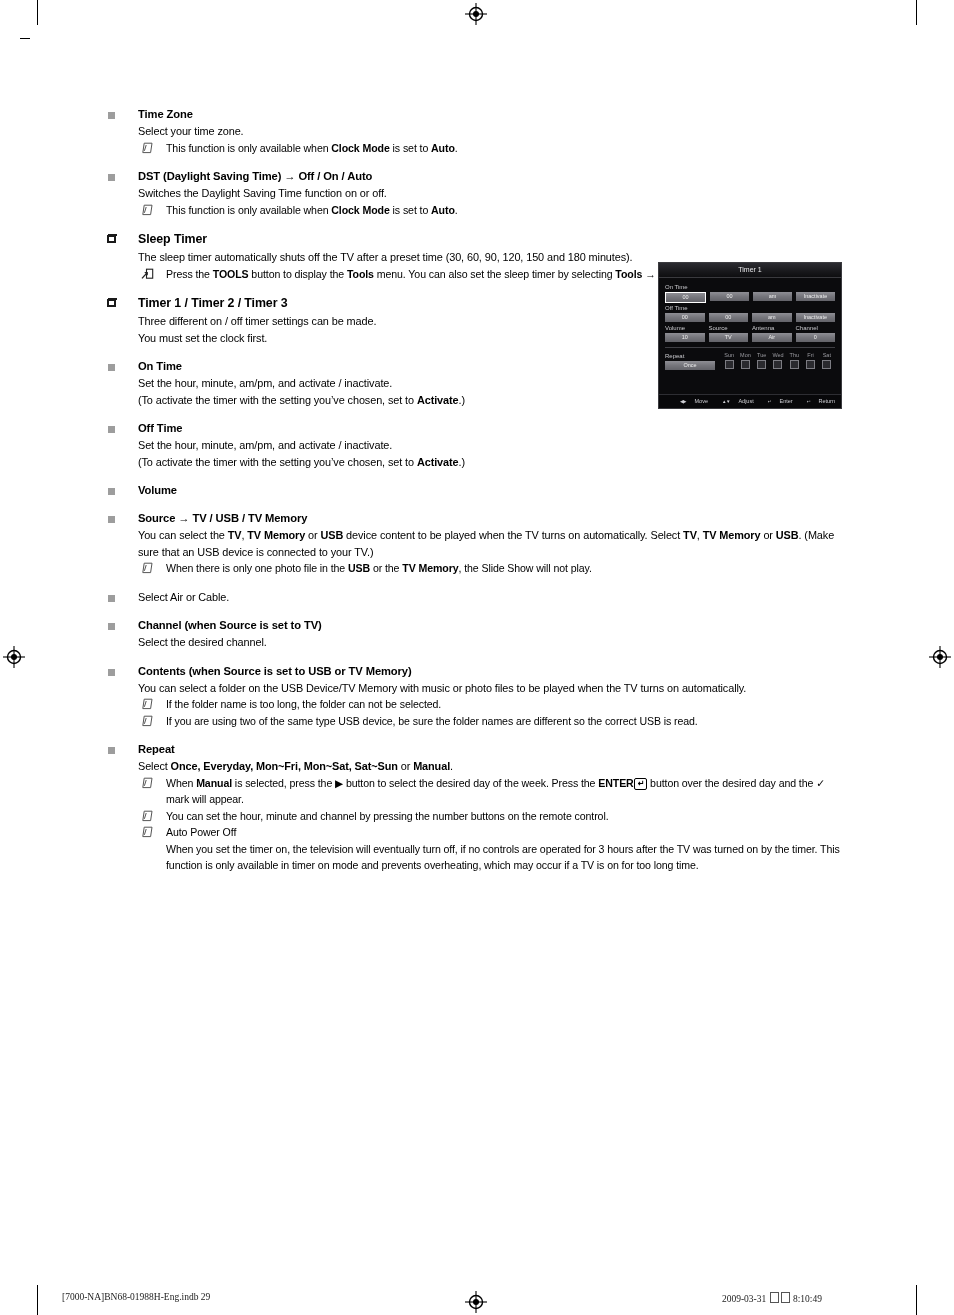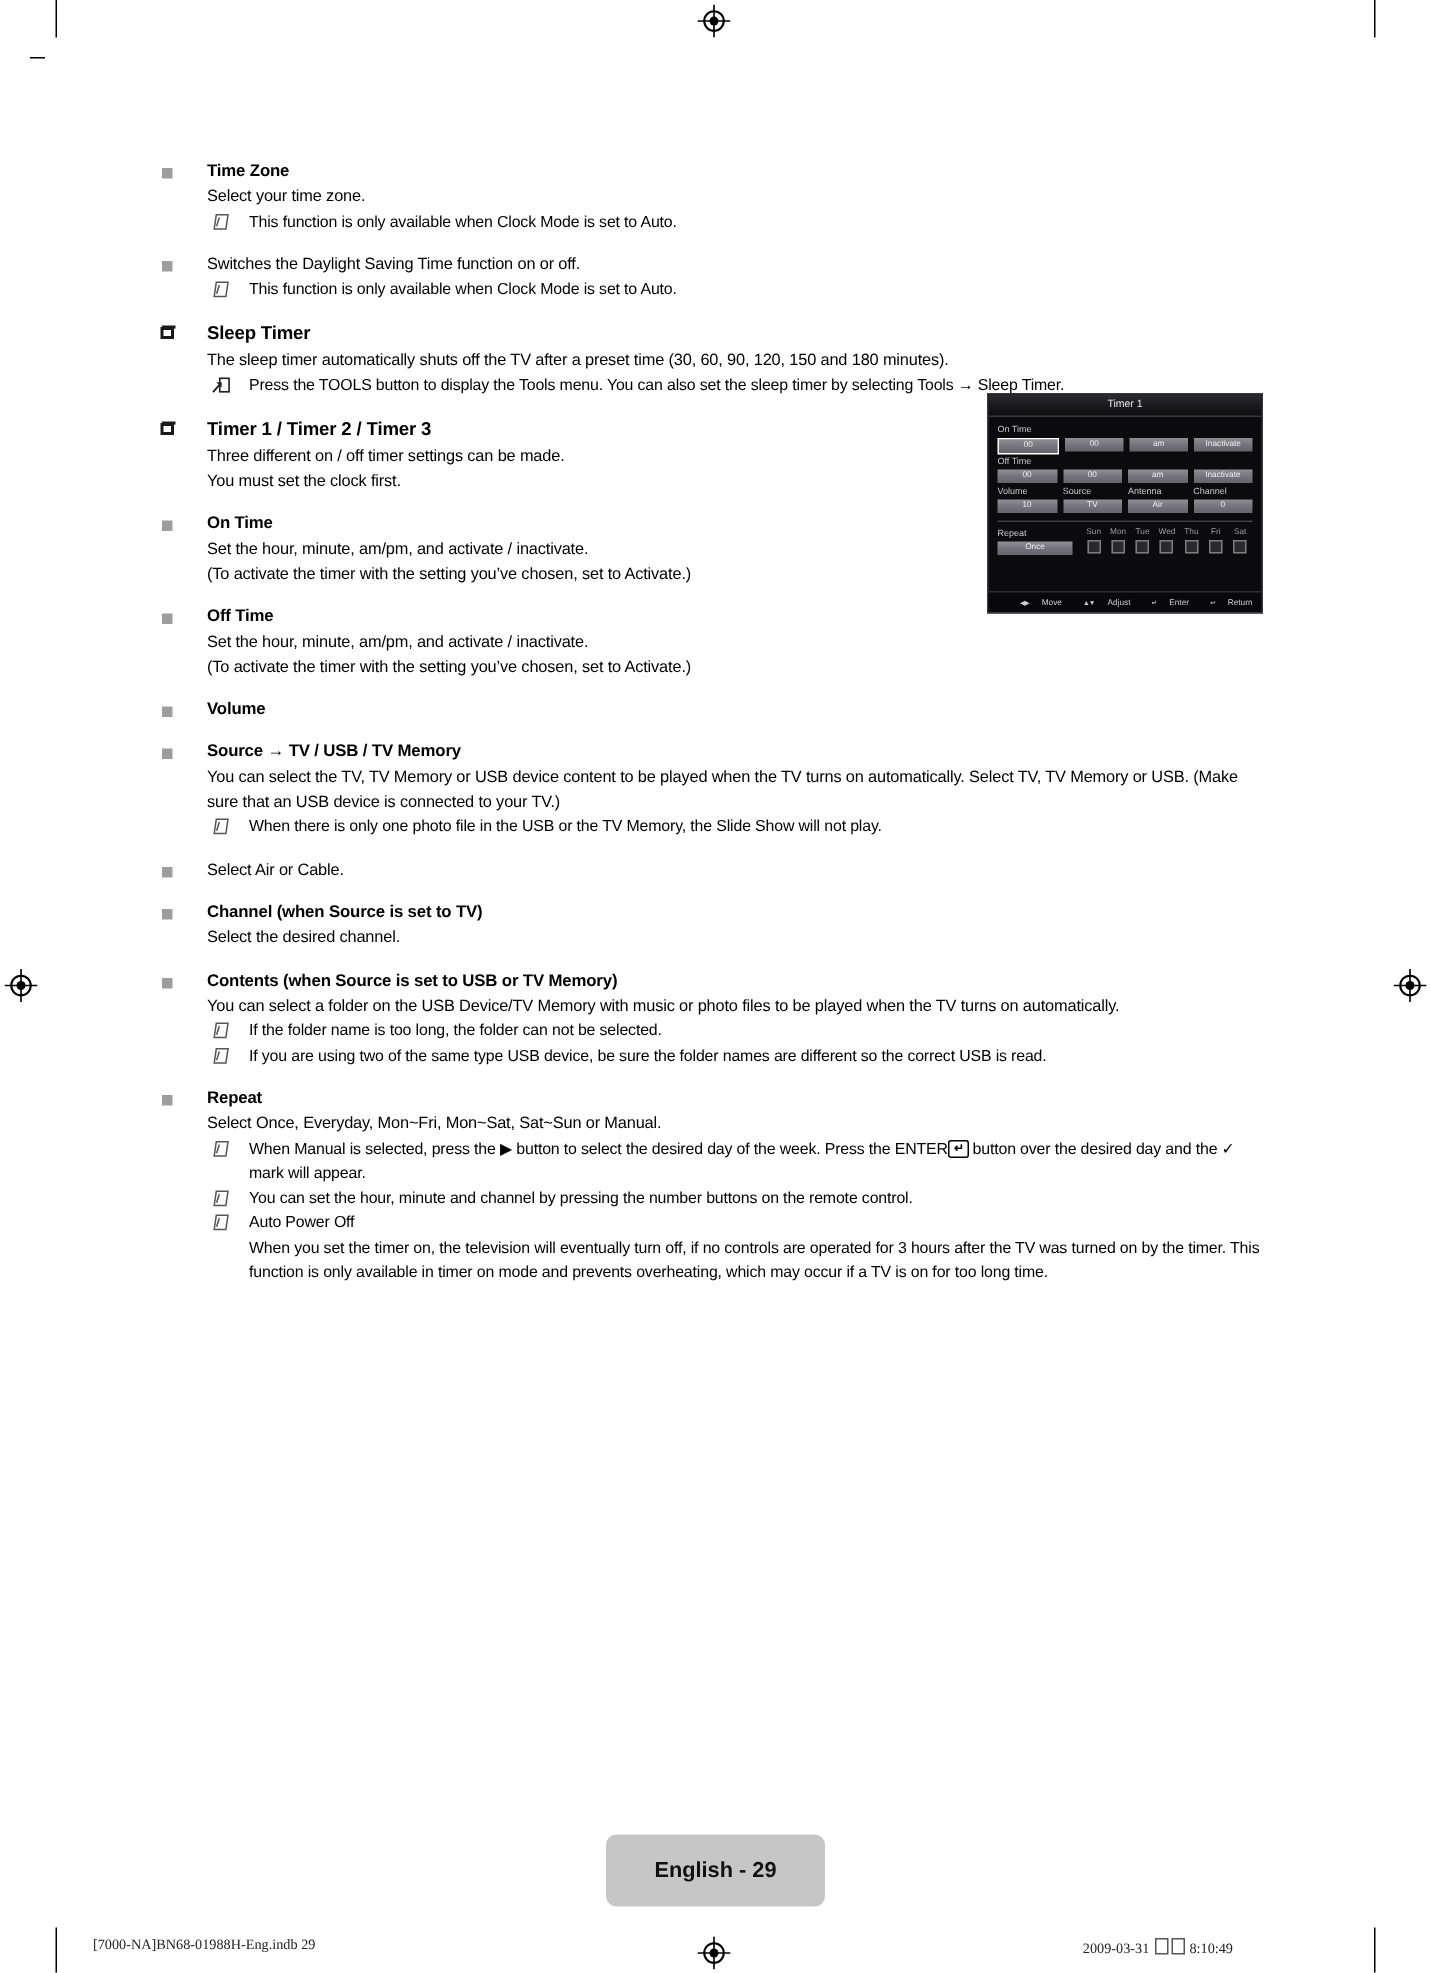--- a/index.html
+++ b/index.html
@@ -99,21 +99,21 @@
   }
   .note-ico {
     position: absolute;
     left: 33px;
     top: 2px;
     width: 13px;
     height: 12px;
   }
   .note-ico svg { display:block; }
 
-  b { font-weight: normal; text-align: right; }
+  b { font-weight: bold; text-align: right; }
 
   
   .osd {
     position: absolute;
     left: 658px;
     top: 262px;
     width: 184px;
     height: 147px;
     background: #0b0b0d;
     border: 1px solid #3a3a3e;
@@ -300,20 +300,21 @@
         <div class="body-line">Select your time zone.</div>
         <div class="note"><span class="note-ico">
             <svg width="13" height="12" viewBox="0 0 13 12">
               <path d="M3.2 1.2 L11 1.2 L9.6 10.6 L1.8 10.6 Z" fill="none" stroke="#555" stroke-width="1"></path>
               <line x1="5.2" y1="3.0" x2="3.4" y2="8.8" stroke="#555" stroke-width="1"></line>
             </svg>
           </span><span>This function is only available when <b>Clock Mode</b> is set to <b>Auto</b>.</span></div>
       </div>
       <div class="blk">
         <span class="bullet-sq"></span>
+        <div class="head">DST (Daylight Saving Time) → Off / On / Auto</div>
         <div class="body-line">Switches the Daylight Saving Time function on or off.</div>
         <div class="note"><span class="note-ico">
             <svg width="13" height="12" viewBox="0 0 13 12">
               <path d="M3.2 1.2 L11 1.2 L9.6 10.6 L1.8 10.6 Z" fill="none" stroke="#555" stroke-width="1"></path>
               <line x1="5.2" y1="3.0" x2="3.4" y2="8.8" stroke="#555" stroke-width="1"></line>
             </svg>
           </span><span>This function is only available when <b>Clock Mode</b> is set to <b>Auto</b>.</span></div>
       </div>
       <div class="blk">
         <span class="bullet-open"></span>
@@ -488,21 +489,20 @@
               <span>
                 <i></i>
               </span>
             </div>
         </div>
       </div>
     </div>
     <div class="osd-foot" id="osd-foot"><span><span style="font-size:4.5px;letter-spacing:-0.5px;">◀▶</span> <span>Move</span></span><span><span style="font-size:4.5px;letter-spacing:-0.5px;">▲▼</span> <span>Adjust</span></span><span><span style="font-size:4.5px;letter-spacing:-0.5px;">↵</span> <span>Enter</span></span><span><span style="font-size:4.5px;letter-spacing:-0.5px;">↩</span> <span>Return</span></span></div>
   </div>
 
-  <div class="page-badge">English - 29</div>
 
   <div class="foot-left">[7000-NA]BN68-01988H-Eng.indb   29</div>
   <div class="foot-right">
     <span>2009-03-31</span>
     <span class="tofu"></span><span class="tofu"></span>
     <span>8:10:49</span>
   </div>
 
 </div>
 

